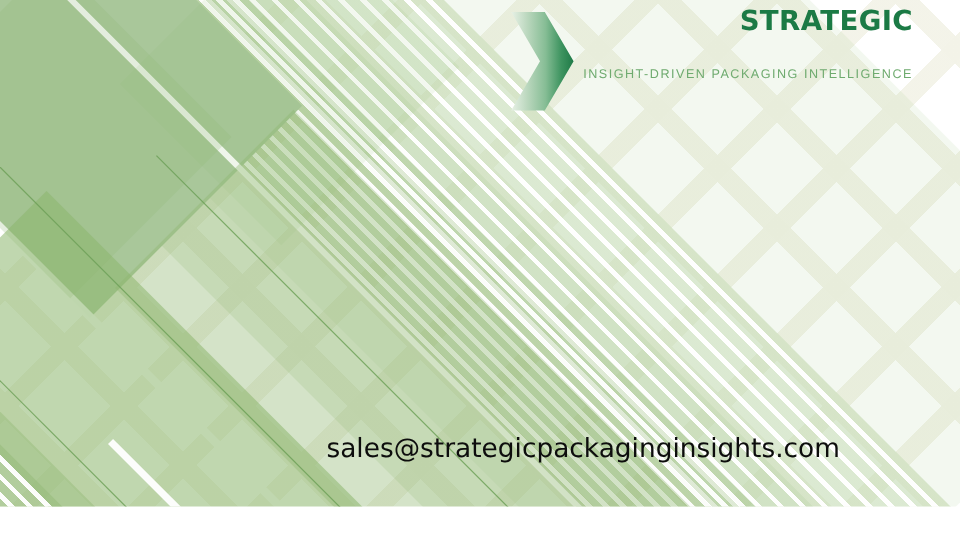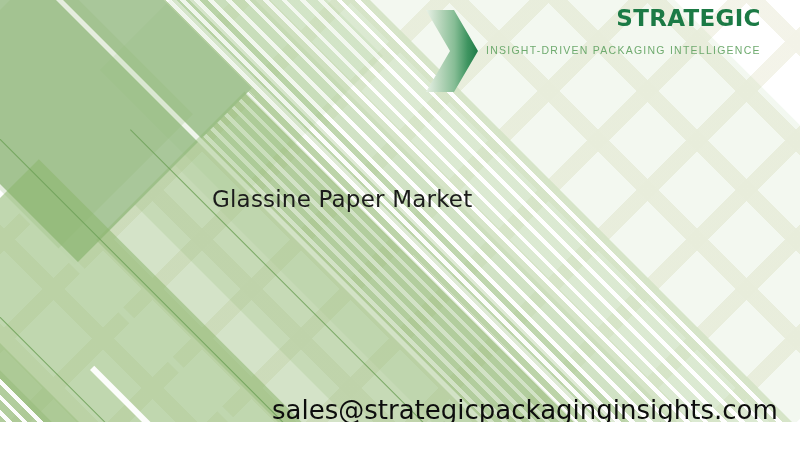--- a/index.html
+++ b/index.html
@@ -87,43 +87,43 @@
   .logo-line{
     font-weight:bold;
     font-size:23px;
     line-height:25px;
     letter-spacing:.3px;
     color:#1b7a45;
     white-space:nowrap;
     font-family:"DejaVu Sans","Liberation Sans",sans-serif;
   }
   .logo-tag{
-    margin-top:13px;
+    margin-top:25px;
     font-size:10.5px;
     letter-spacing:1.25px;
     color:#6fab6f;
     white-space:nowrap;
     font-family:"Liberation Sans",sans-serif;
   }
 
   
   .report-title{
     position:absolute;
     left:212px;top:185px;
     font-size:23px;
     line-height:28px;
     color:#1b1b1b;
     letter-spacing:.2px;
     white-space:nowrap;
     font-family:"DejaVu Sans","Liberation Sans",sans-serif;
   }
   .contact-email{
     position:absolute;
-    left:272px;top:394px;
-    font-size:26px;
+    left:272px;top:359px;
+    font-size:22px;
     line-height:32px;
     color:#0d0d0d;
     letter-spacing:0px;
     white-space:nowrap;
     font-family:"DejaVu Sans","Liberation Sans",sans-serif;
   }
 </style>
 </head>
 <body>
 
@@ -175,17 +175,16 @@
         </linearGradient>
       </defs>
       <path d="M2,2 L30,2 L54,43 L30,84 L2,84 L26,43 Z" fill="url(#chevGrad)"></path>
     </svg>
     <div class="logo-text">
       <div class="logo-line">STRATEGIC</div>
       <div class="logo-tag">INSIGHT-DRIVEN PACKAGING INTELLIGENCE</div>
     </div>
   </div>
 
-  <div class="report-title">Glassine Paper Market</div>
 
   <div class="contact-email">sales@strategicpackaginginsights.com</div>
 
 </div>
 
 </body></html>

